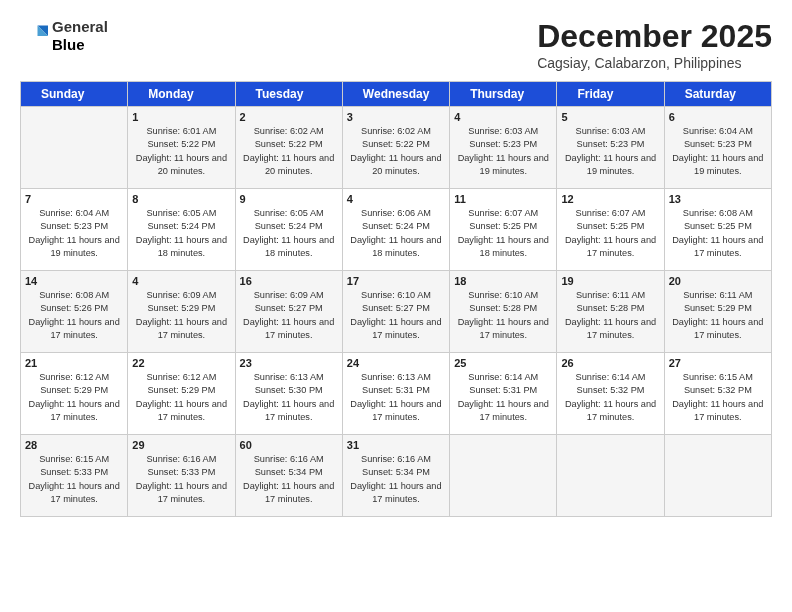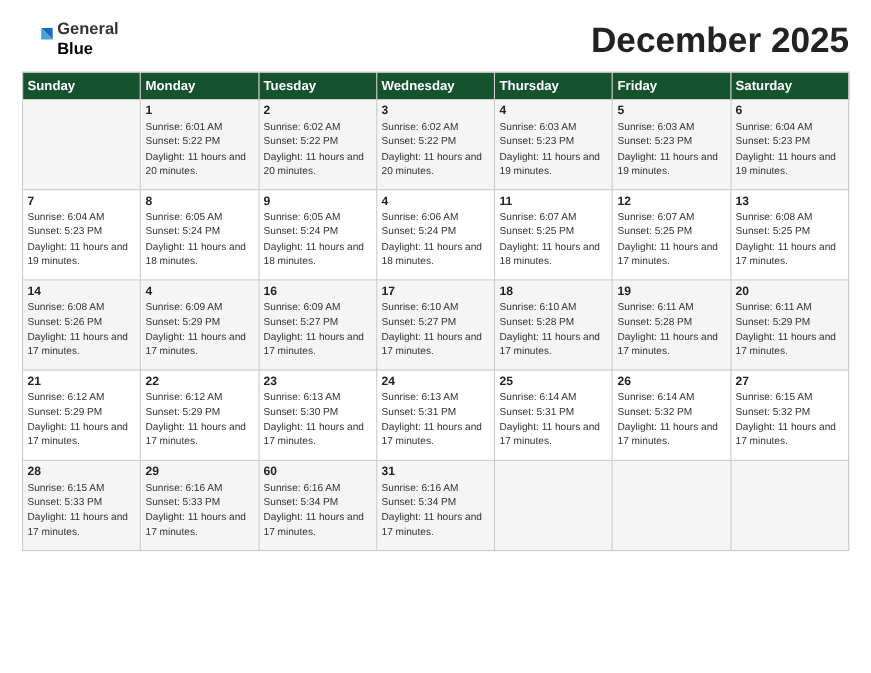--- a/index.html
+++ b/index.html
@@ -48,25 +48,25 @@
     .subtitle {
       font-size: 14px;
       color: #444;
     }
     table {
       width: 100%;
       border-collapse: collapse;
       table-layout: fixed;
     }
     thead tr th {
-      background-color: #14532d;
+      background-color: #1d4ed8;
       color: #fff;
       font-size: 12px;
       font-weight: bold;
-      padding: 5px 4px;
+      padding: 5px 20px;
       text-align: left;
       border: 1px solid #ccc;
     }
     tbody tr td {
       border: 1px solid #ccc;
       vertical-align: top;
       padding: 4px 4px;
       font-size: 9.5px;
       color: #222;
       height: 82px;
@@ -80,39 +80,41 @@
     .day-num {
       font-weight: bold;
       font-size: 11px;
       display: block;
       margin-bottom: 2px;
     }
     .day-info {
       line-height: 1.45;
       font-size: 9.2px;
       color: #333;
+      text-align: center;
     }
   </style>
 </head>
 <body>
 
 <div class="page">
   <div class="header">
     <div class="logo">
       <svg class="logo-icon" viewBox="0 0 32 32">
         <polygon points="20,4 32,4 32,16" fill="#1a6bbf"></polygon>
         <polygon points="20,4 32,16 20,16" fill="#4a9fd4"></polygon>
       </svg>
       <div class="logo-text">
         <span class="logo-general">General</span><br>
         <span class="logo-blue">Blue</span>
       </div>
     </div>
     <div class="title-block">
       <div class="month-title">December 2025</div>
+      <div class="subtitle">Cagsiay, Calabarzon, Philippines</div>
     </div>
   </div>
 
   <table>
     <thead>
       <tr>
 
       <th>Sunday</th>
           <th>Monday</th>
           <th>Tuesday</th>

